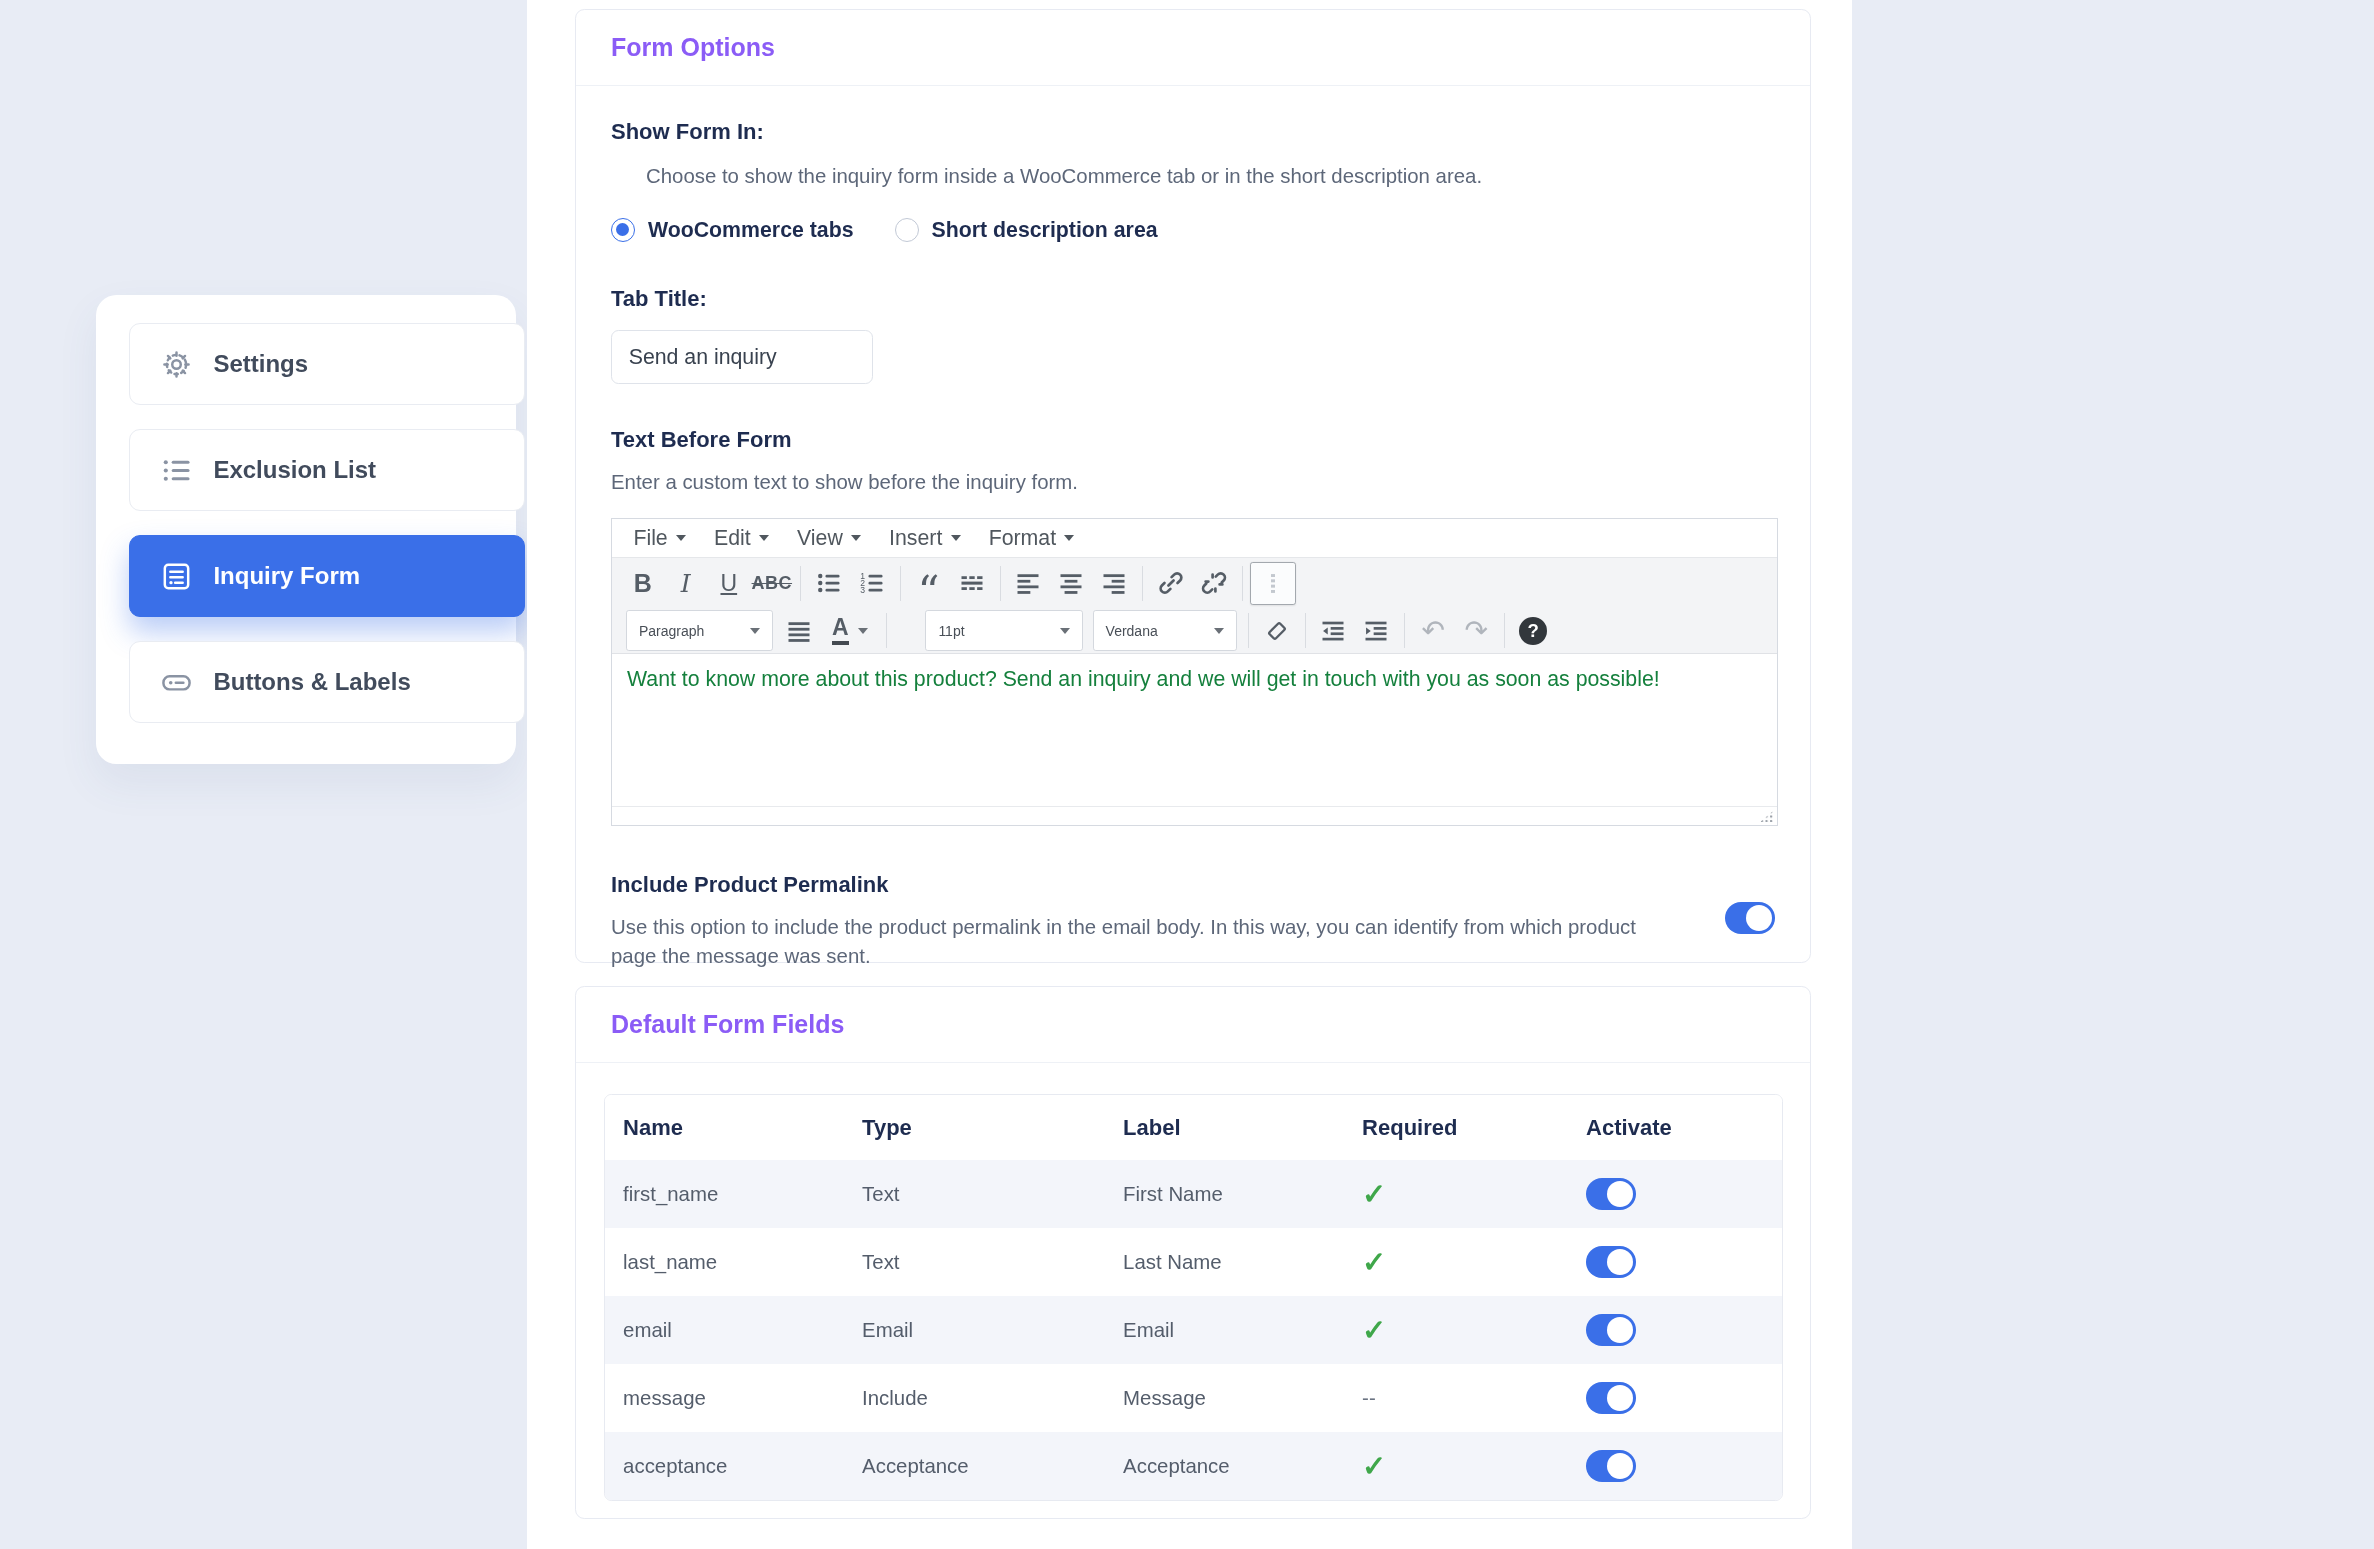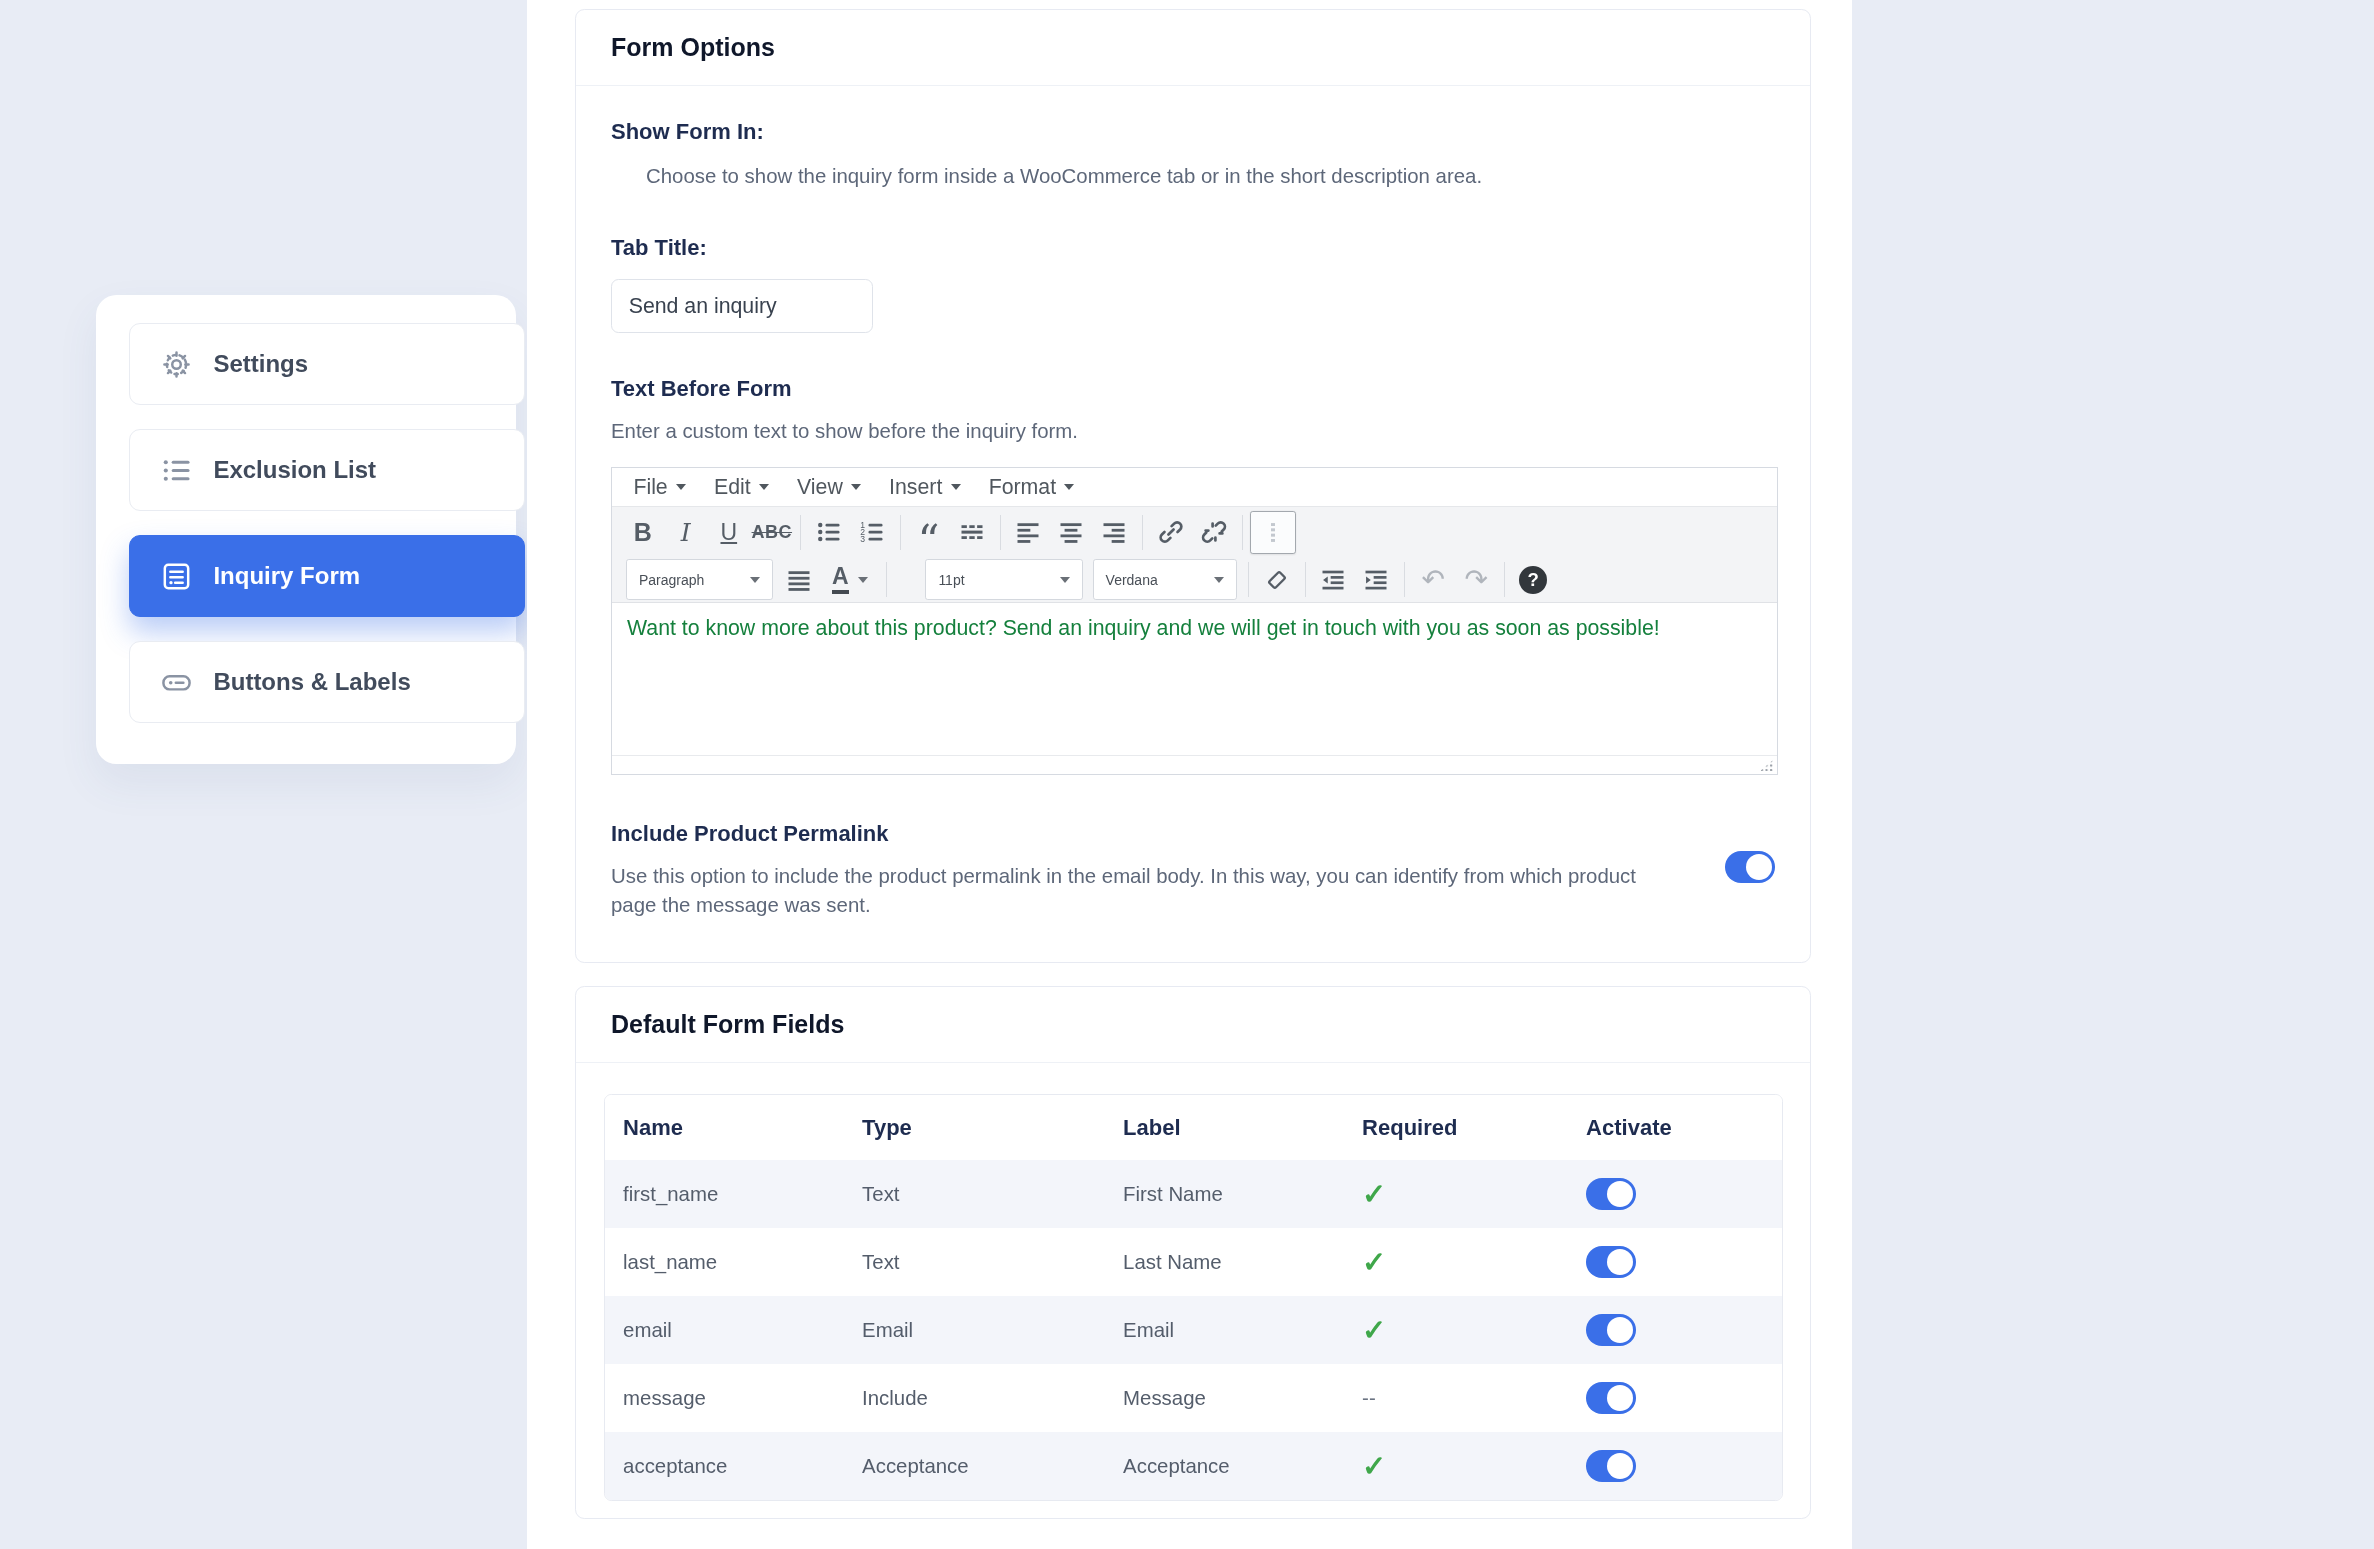--- a/index.html
+++ b/index.html
@@ -19,21 +19,21 @@
   .card {
     position:absolute; left:48px; width:1236px;
     background:#fff; border:0.9px solid #e7eaf2; border-radius:9.3px;
   }
   .card-form-options { top:9.3px; height:954px; }
   .card-default-fields { top:986px; height:533px; }
   .card-header {
     height:76px; display:flex; align-items:center;
     padding:0 35px; border-bottom:0.9px solid #eef1f6;
   }
-  .card-title { font-size:25px; font-weight:bold; color:#0f172a; }
+  .card-title { font-size:25px; font-weight:bold; color:#8b5cf6; }
   .card-body { padding:33px 35px 0 35px; }
 
   .section-label { font-size:22px; font-weight:bold; color:#1e2c50; }
   .desc { font-size:20.4px; color:#5d6779; line-height:1.45; }
 
   
   .radio-row { display:flex; align-items:center; margin-top:26px; }
   .radio-opt { display:flex; align-items:center; margin-right:41px; cursor:pointer; }
   .radio {
     width:24px; height:24px; border-radius:50%;
@@ -215,20 +215,30 @@
   <section class="card card-form-options">
     <div class="card-header">
       <h2 class="card-title">Form Options</h2>
     </div>
     <div class="card-body">
 
       
       <h3 class="section-label">Show Form In:</h3>
       <p class="desc" style="margin-top:16.7px;margin-left:35px;">Choose to show the inquiry form inside a WooCommerce tab or in the short description area.</p>
 
+      <div class="radio-row">
+        <div class="radio-opt">
+          <span class="radio selected"></span>
+          <span class="radio-label">WooCommerce tabs</span>
+        </div>
+        <div class="radio-opt">
+          <span class="radio"></span>
+          <span class="radio-label">Short description area</span>
+        </div>
+      </div>
 
       
       <h3 class="section-label" style="margin-top:43px;">Tab Title:</h3>
       <input class="text-input" type="text" value="Send an inquiry" style="">
 
       
       <h3 class="section-label" style="margin-top:43px;">Text Before Form</h3>
       <p class="desc" style="margin-top:15px;">Enter a custom text to show before the inquiry form.</p>
 
       

